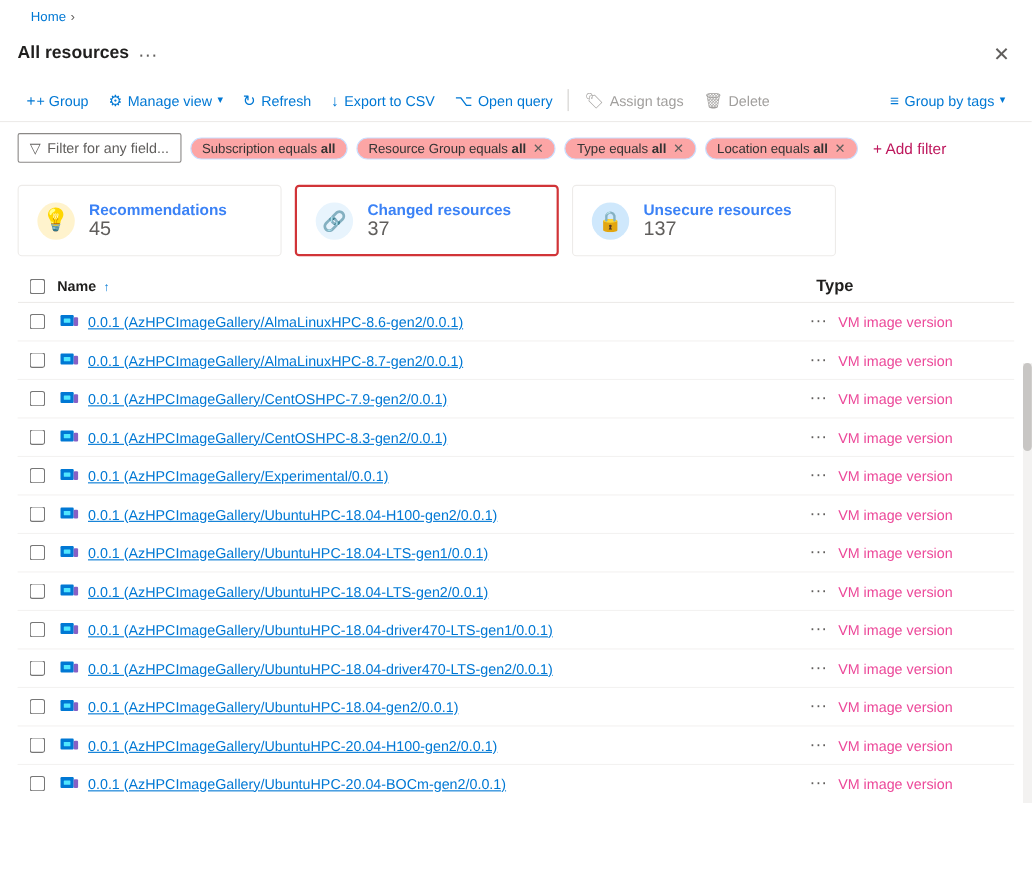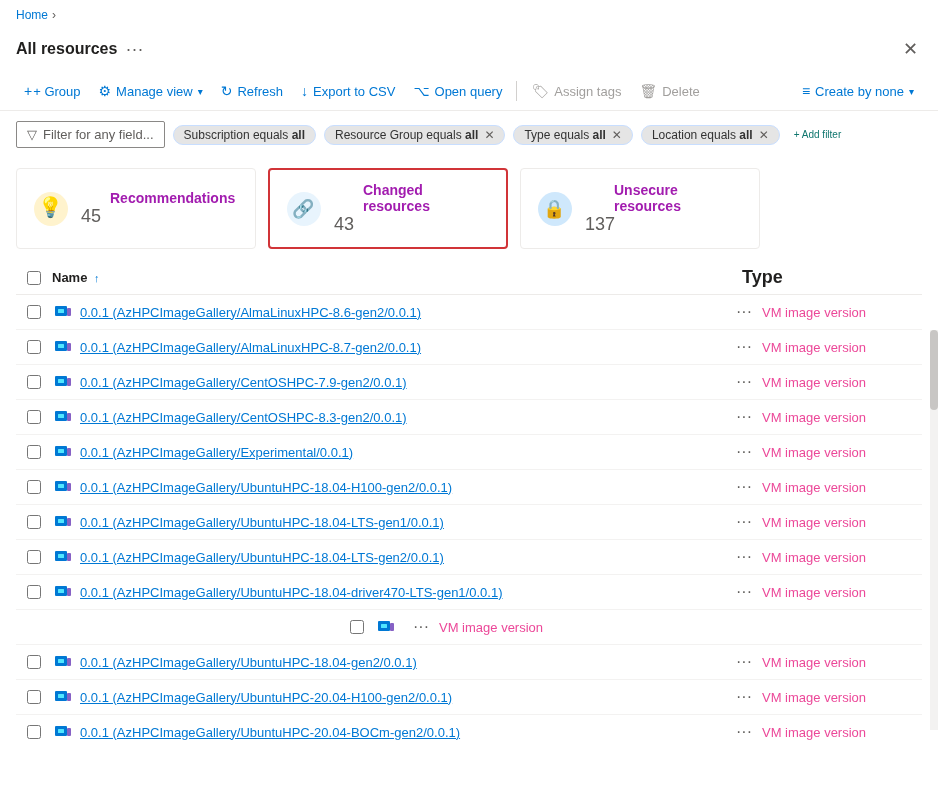--- a/index.html
+++ b/index.html
@@ -1,55 +1,55 @@
 <!DOCTYPE html>
 <html><head>
   <meta charset="utf-8">
   <style>
     * { box-sizing: border-box; margin: 0; padding: 0; }
     body { font-family: 'Segoe UI', Arial, sans-serif; font-size: 13px; background: #fff; color: #333; width: 938px; min-height: 808px; overflow: hidden; }
 
-    .breadcrumb { padding: 8px 16px; font-size: 12px; color: #0078d4; display: flex; align-items: flex-start; gap: 4px; }
+    .breadcrumb { padding: 8px 28px; font-size: 12px; color: #0078d4; display: flex; align-items: flex-start; gap: 4px; }
     .breadcrumb span { color: #605e5c; }
 
     .title-bar { padding: 4px 16px 8px; display: flex; align-items: center; justify-content: space-between; }
     .title-bar-left { display: flex; align-items: center; gap: 8px; }
     .title-bar h1 { font-size: 16px; font-weight: 600; color: #201f1e; }
     .title-bar .dots { color: #605e5c; font-size: 18px; cursor: pointer; }
     .close-btn { background: none; border: none; cursor: pointer; font-size: 18px; color: #605e5c; padding: 4px; }
 
     .toolbar { display: flex; align-items: center; gap: 2px; padding: 6px 16px; border-bottom: 1px solid #edebe9; flex-wrap: wrap; }
     .toolbar-btn { display: flex; align-items: center; gap: 5px; background: none; border: none; cursor: pointer; color: #0078d4; font-size: 13px; padding: 5px 8px; border-radius: 2px; white-space: nowrap; }
     .toolbar-btn .icon { font-size: 14px; }
     .toolbar-divider { width: 1px; height: 20px; background: #d2d0ce; margin: 0 4px; }
     .toolbar-btn.disabled { color: #a19f9d; cursor: default; }
     .group-by-btn { margin-left: auto; }
 
     .filter-bar { padding: 10px 16px; display: flex; align-items: center; gap: 8px; flex-wrap: wrap; }
     .filter-input-btn { display: flex; align-items: center; gap: 6px; border: 1px solid #8a8886; padding: 5px 10px; border-radius: 2px; background: #fff; cursor: pointer; color: #605e5c; font-size: 13px; }
-    .filter-tag { display: flex; align-items: flex-end; gap: 4px; background: #e5e5e5; border: 1px solid #c8deff; border-radius: 12px; padding: 2px 10px; font-size: 12px; color: #333; }
+    .filter-tag { display: flex; align-items: flex-end; gap: 4px; background: #fca5a5; border: 1px solid #c8deff; border-radius: 12px; padding: 2px 10px; font-size: 12px; color: #333; }
     .filter-tag .close { cursor: pointer; color: #605e5c; margin-left: 2px; font-size: 12px; }
-    .add-filter-btn { display: flex; align-items: center; gap: 4px; color: #0f766e; background: none; border: none; cursor: pointer; font-size: 10px; padding: 2px 6px; }
+    .add-filter-btn { display: flex; align-items: center; gap: 4px; color: #be185d; background: none; border: none; cursor: pointer; font-size: 14px; padding: 2px 6px; }
 
     .cards-row { display: flex; gap: 12px; padding: 10px 16px 12px; }
     .info-card { display: flex; align-items: center; gap: 12px; border: 1px solid #edebe9; border-radius: 4px; padding: 12px 16px; background: #fff; cursor: pointer; min-width: 160px; flex: 1; max-width: 240px; }
     .info-card.selected { border: 2px solid #d13438; }
     .card-icon { width: 36px; height: 36px; display: flex; align-items: center; justify-content: center; font-size: 24px; flex-shrink: 0; }
     .card-content { display: flex; flex-direction: column; }
-    .card-title { font-size: 14px; font-weight: 600; color: #a21caf; margin-left: 29px; }
+    .card-title { font-size: 14px; font-weight: 600; color: #3b82f6; }
     .card-count { font-size: 18px; color: #605e5c; }
 
     .table-container { padding: 0 16px; overflow-y: auto; max-height: 480px; position: relative; }
     .table-header { display: flex; align-items: center; border-bottom: 1px solid #edebe9; padding: 6px 0; background: #fff; position: sticky; top: 0; z-index: 2; }
     .table-header .check-col { width: 36px; display: flex; align-items: center; justify-content: center; }
     .table-header .name-col { flex: 1; font-size: 13px; font-weight: 600; color: #201f1e; }
     .table-header .sort-icon { color: #0078d4; margin-left: 3px; font-size: 11px; }
-    .table-header .type-col { width: 180px; font-size: 18px; font-weight: 600; color: #201f1e; }
-
-    .table-row-item { display: flex; align-items: center; border-bottom: 1px solid #f3f2f1; padding: 6px 0; justify-content: center; }
+    .table-header .type-col { width: 180px; font-size: 15px; font-weight: 600; color: #201f1e; }
+
+    .table-row-item { display: flex; align-items: center; border-bottom: 1px solid #f3f2f1; padding: 6px 0; }
     .check-col { width: 36px; display: flex; align-items: center; justify-content: center; flex-shrink: 0; }
     .row-icon { width: 22px; height: 22px; margin-right: 6px; display: flex; align-items: center; justify-content: center; flex-shrink: 0; }
     .row-name { flex: 1; color: #0078d4; cursor: pointer; font-size: 13px; white-space: nowrap; overflow: hidden; text-overflow: ellipsis; max-width: calc(100% - 260px); }
     .row-dots { width: 36px; display: flex; align-items: center; justify-content: center; color: #605e5c; font-size: 16px; cursor: pointer; flex-shrink: 0; }
     .row-type { width: 160px; font-size: 13px; color: #ec4899; flex-shrink: 0; }
   </style>
 </head>
 <body>
 
 <div class="breadcrumb">
@@ -91,21 +91,21 @@
   <button class="toolbar-btn disabled">
     <span class="icon">🏷</span>
     <span>Assign tags</span>
   </button>
   <button class="toolbar-btn disabled">
     <span class="icon">🗑</span>
     <span>Delete</span>
   </button>
   <button class="toolbar-btn group-by-btn">
     <span class="icon">≡</span>
-    <span>Create by none</span>
+    <span>Group by tags</span>
     <span style="font-size:10px;">▾</span>
   </button>
 </div>
 
 <div class="filter-bar">
   <button class="filter-input-btn">
     <span style="color:#605e5c;">▽</span>
     <span>Filter for any field...</span>
   </button>
   <div class="filter-tag">
@@ -143,21 +143,21 @@
   </div>
     <div class="info-card selected">
     <div class="card-icon">
         <svg width="36" height="36" viewBox="0 0 36 36">
           <circle cx="18" cy="18" r="17" fill="#e8f4fd"></circle>
           <text x="18" y="24" text-anchor="middle" font-size="18">🔗</text>
         </svg>
       </div>
     <div class="card-content">
       <span class="card-title">Changed resources</span>
-      <span class="card-count">43</span>
+      <span class="card-count">37</span>
     </div>
   </div>
     <div class="info-card">
     <div class="card-icon">
         <svg width="36" height="36" viewBox="0 0 36 36">
           <circle cx="18" cy="18" r="17" fill="#cfe8fc"></circle>
           <text x="18" y="24" text-anchor="middle" font-size="18">🔒</text>
         </svg>
       </div>
     <div class="card-content">
@@ -318,20 +318,21 @@
     <div class="check-col">
       <input type="checkbox" style="width: 14px; height: 14px;">
     </div>
     <div class="row-icon">
       <svg width="20" height="20" viewBox="0 0 20 20">
         <rect x="2" y="4" width="12" height="10" rx="1" fill="#0078d4"></rect>
         <rect x="5" y="7" width="6" height="4" rx="0.5" fill="#50e6ff"></rect>
         <rect x="14" y="6" width="4" height="8" rx="1" fill="#8661c5"></rect>
       </svg>
     </div>
+    <a class="row-name" href="#">0.0.1 (AzHPCImageGallery/UbuntuHPC-18.04-driver470-LTS-gen2/0.0.1)</a>
     <div class="row-dots">···</div>
     <div class="row-type">VM image version</div>
   </div>
       <div class="table-row-item">
     <div class="check-col">
       <input type="checkbox" style="width: 14px; height: 14px;">
     </div>
     <div class="row-icon">
       <svg width="20" height="20" viewBox="0 0 20 20">
         <rect x="2" y="4" width="12" height="10" rx="1" fill="#0078d4"></rect>

